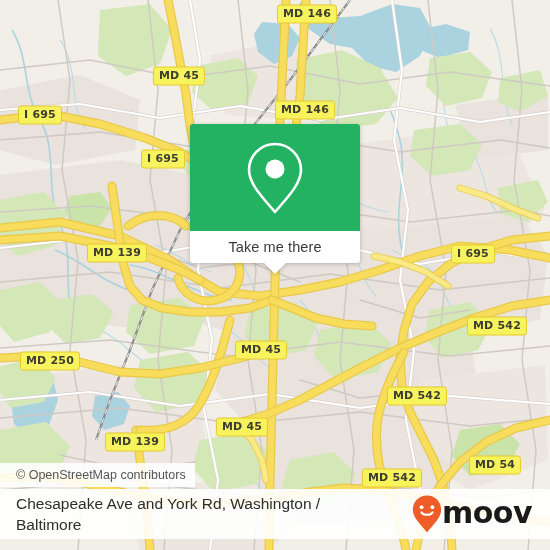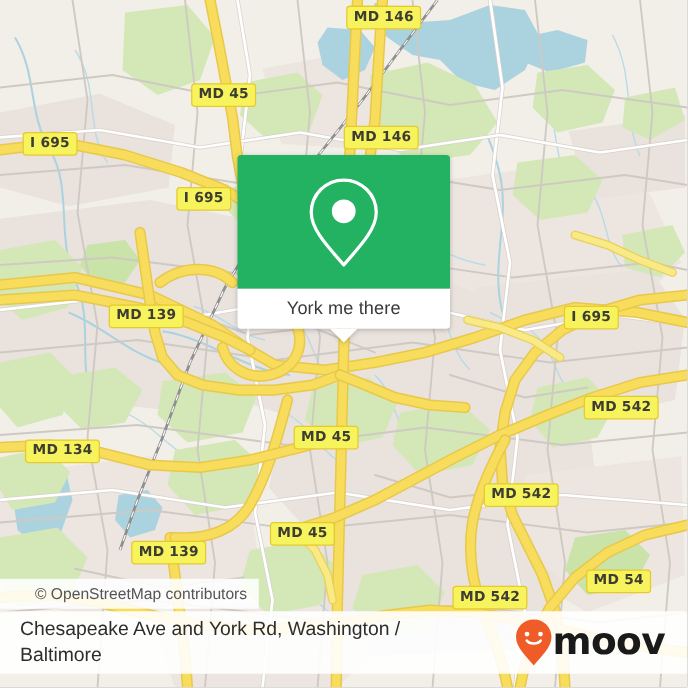--- a/index.html
+++ b/index.html
@@ -18,21 +18,21 @@
     background: #f2efe9;
   }
 
   
   #map {
     position: absolute;
     left: 0; top: 0;
     width: 550px;
     height: 550px;
     overflow: hidden;
-    background: #000000;
+    background: #f0abfc;
   }
   #map svg { display: block; }
 
   
   .shield {
     position: absolute;
     background: #f7f35d;
     border: 1.5px solid #e6c92e;
     border-radius: 3px;
     color: #3d3d32;
@@ -91,21 +91,21 @@
 
   
   #attribution {
     position: absolute;
     left: 0;
     top: 463px;
     height: 24px;
     background: rgba(255,255,255,0.88);
     display: flex;
     align-items: center;
-    padding: 0 9px 0 28px;
+    padding: 0 9px 0 16px;
     z-index: 25;
   }
   #attribution-text {
     color: #555555;
     font-size: 12.5px;
     white-space: nowrap;
     font-family: "Liberation Sans", sans-serif;
   }
 
   
@@ -330,21 +330,21 @@
     <div id="shield-layer">
         <div class="shield" style="left: 307px; top: 14px;">MD 146</div>
         <div class="shield" style="left: 179px; top: 76px;">MD 45</div>
         <div class="shield" style="left: 305px; top: 110px;">MD 146</div>
         <div class="shield" style="left: 40px; top: 115px;">I 695</div>
         <div class="shield" style="left: 163px; top: 159px;">I 695</div>
         <div class="shield" style="left: 117px; top: 253px;">MD 139</div>
         <div class="shield" style="left: 473px; top: 254px;">I 695</div>
         <div class="shield" style="left: 497px; top: 326px;">MD 542</div>
         <div class="shield" style="left: 261px; top: 350px;">MD 45</div>
-        <div class="shield" style="left: 50px; top: 361px;">MD 134</div>
+        <div class="shield" style="left: 50px; top: 361px;">MD 250</div>
         <div class="shield" style="left: 417px; top: 396px;">MD 542</div>
         <div class="shield" style="left: 242px; top: 427px;">MD 45</div>
         <div class="shield" style="left: 135px; top: 442px;">MD 139</div>
         <div class="shield" style="left: 392px; top: 478px;">MD 542</div>
         <div class="shield" style="left: 495px; top: 465px;">MD 54</div>
       </div>
   </div>
 
   <div id="attribution">
     <span id="attribution-text">© OpenStreetMap contributors</span>
@@ -353,21 +353,21 @@
   <div id="callout">
     <div id="callout-green">
       <span>
         <svg width="60" height="76" viewBox="0 0 60 76" xmlns="http://www.w3.org/2000/svg">
           <path d="M30 4 C15.6 4 4 15.6 4 30 C4 44 18 58 30 72 C42 58 56 44 56 30 C56 15.6 44.4 4 30 4 Z" fill="none" stroke="#ffffff" stroke-width="2.6" stroke-linejoin="round"></path>
           <circle cx="30" cy="29" r="9.5" fill="#ffffff"></circle>
         </svg>
       </span>
     </div>
     <div id="callout-white">
-      <span id="callout-label">York me there</span>
+      <span id="callout-label">Take me there</span>
     </div>
     <div id="callout-tail"></div>
   </div>
 
   <div id="footer">
     <div id="footer-title">Chesapeake Ave and York Rd, Washington / Baltimore</div>
     <div id="brand">
       <span>
         <svg width="30" height="38" viewBox="0 0 30 38" xmlns="http://www.w3.org/2000/svg">
           <path d="M15 0.5 C7 0.5 0.8 6.7 0.8 14.6 C0.8 23.4 9.6 30.4 15 37.4 C20.4 30.4 29.2 23.4 29.2 14.6 C29.2 6.7 23 0.5 15 0.5 Z" fill="#ef5c28"></path>

